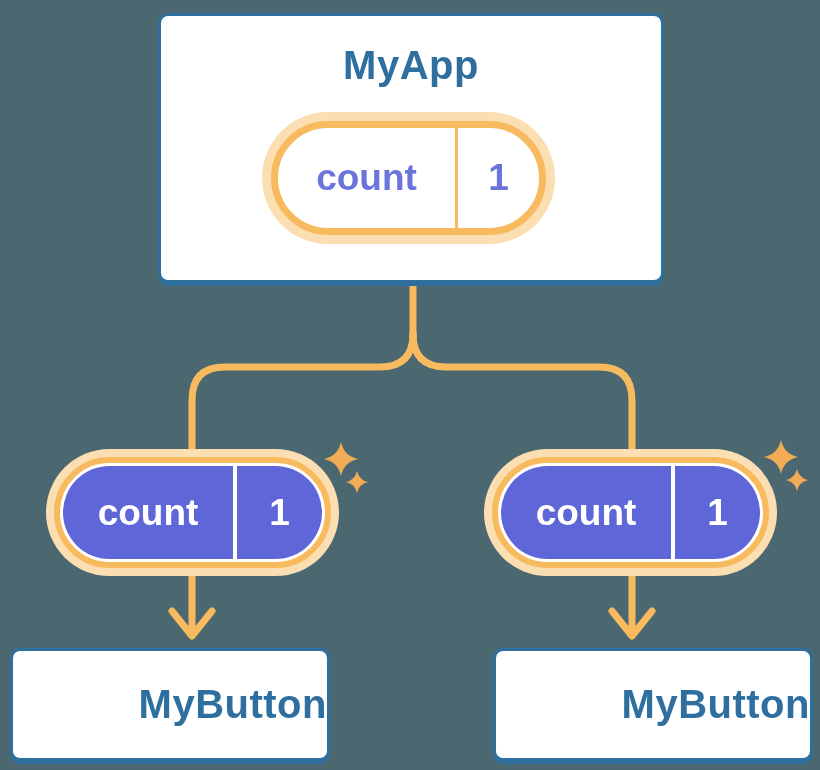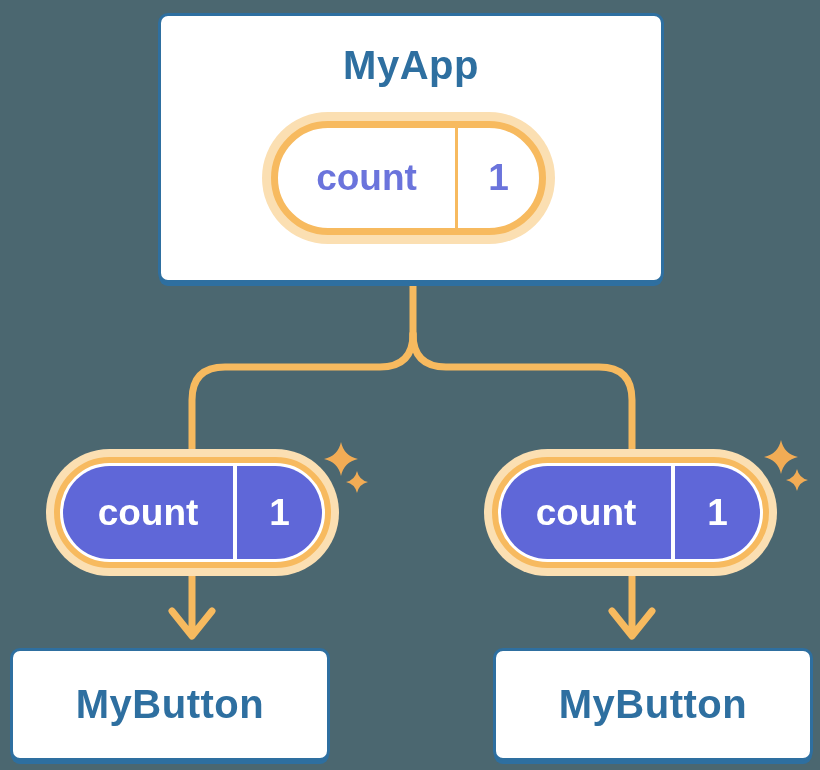--- a/index.html
+++ b/index.html
@@ -22,21 +22,21 @@
   svg.overlay{position:absolute;left:0;top:0;pointer-events:none;}
   .stroke-amber{stroke:var(--amber);stroke-width:7;fill:none;stroke-linecap:round;stroke-linejoin:round;}
   .fill-sparkle{fill:var(--sparkle);stroke:none;}
 
   .card{
     position:absolute;background:var(--white);
     border:3px solid var(--blue);border-radius:10px;
     box-shadow:0 4px 0 -1px var(--blue);
   }
   .card-root{left:158px;top:13px;width:506px;height:270px;}
-  .card-leaf{top:648px;width:320px;height:113px;display:flex;align-items:center;justify-content:center;}
+  .card-leaf{top:648px;width:320px;height:113px;display:flex;align-items:center;justify-content:flex-end;}
   .card-leaf-left{left:10px;}
   .card-leaf-right{left:493px;}
   .comp-title{
     color:var(--blue);font-size:40px;font-weight:600;letter-spacing:.5px;
   }
   .root-title{position:absolute;left:0;right:0;top:27px;text-align:center;}
 
   .pill{
     position:absolute;border-radius:999px;
     border:7px solid var(--amber);

